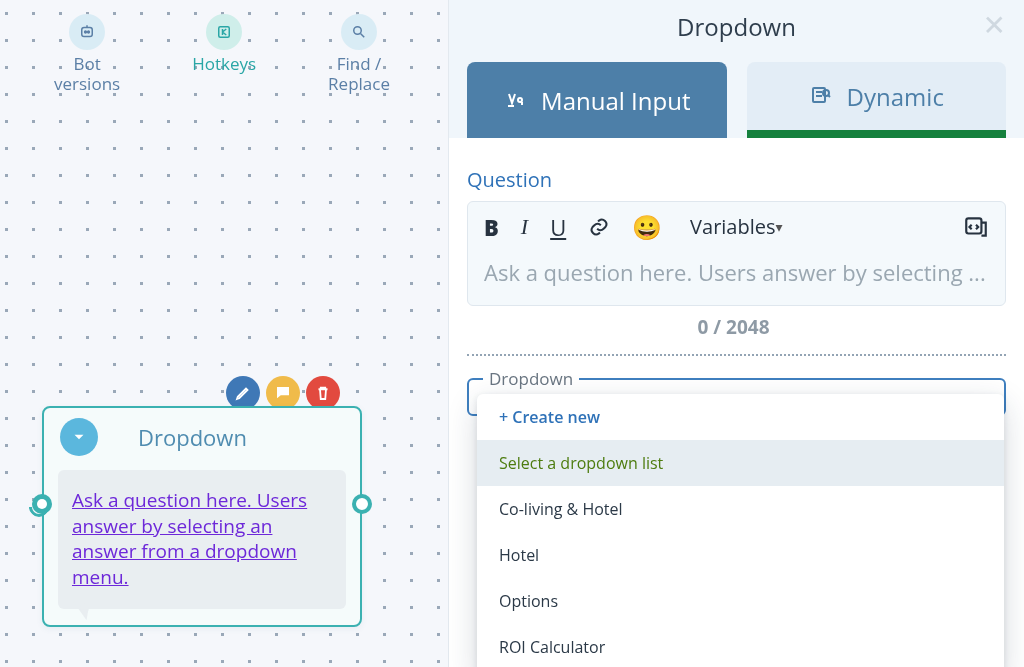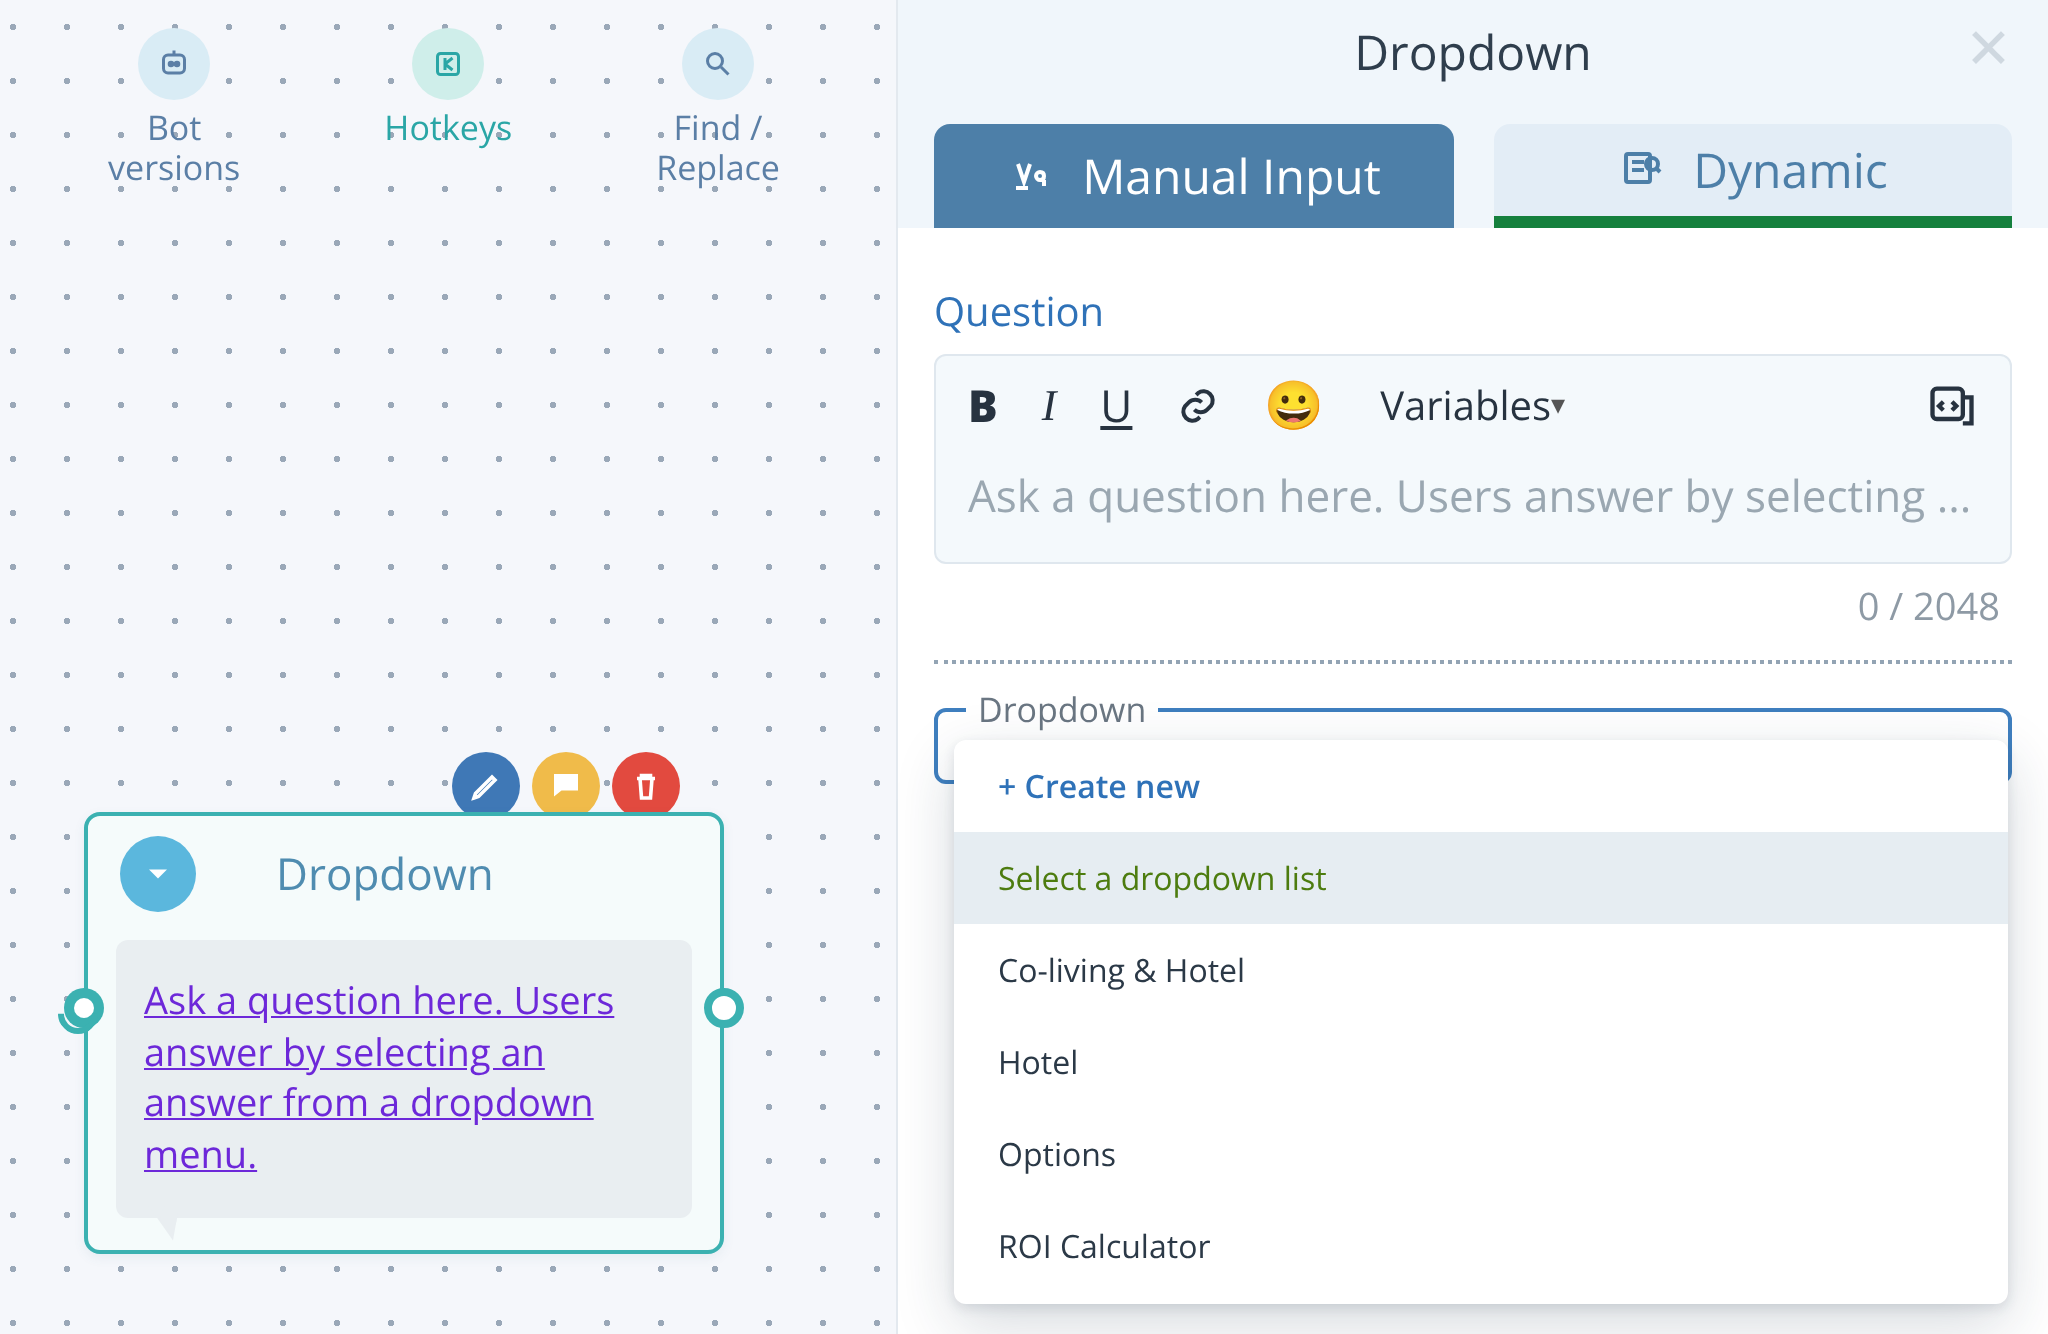--- a/index.html
+++ b/index.html
@@ -106,30 +106,30 @@
   .close-x {
     position: absolute; right: 18px; top: 10px;
     font-size: 28px; color: #cfd8e0; cursor: pointer; line-height: 1;
   }
 
   .tabs {
     display: flex; gap: 20px; padding: 10px 18px 0 18px;
     background: #f0f6fb;
   }
   .tab {
-    flex: 1; height: 52px; border-radius: 8px 8px 0 0;
+    flex: 1; height: 76px; border-radius: 8px 8px 0 0;
     display: flex; align-items: center; justify-content: center; gap: 14px;
     font-size: 24px; cursor: pointer;
   }
   .tab.active {
     background: #4d7fa8; color: #fff;
   }
   .tab.inactive {
     background: #e3edf6; color: #4d7fa8;
-    border-bottom: 6px solid #15803d;
+    border-bottom: 8px solid #15803d;
   }
   .tab svg { width: 24px; height: 24px; }
 
   .section { padding: 28px 18px 0 18px; }
   .label { color: #2f72b8; font-size: 20px; margin-bottom: 8px; }
 
   .editor {
     border: 1px solid #dfe7ee; border-radius: 6px;
     background: #f4f9fc;
   }
@@ -146,22 +146,23 @@
     display: flex; align-items: center; font-size: 20px; color: #273340;
     cursor: pointer; margin-left: 6px;
   }
   .vars .chev { font-size: 14px; color: #555; }
   .codeic { margin-left: auto; cursor: pointer; }
   .editor-input {
     padding: 6px 16px 18px 16px; font-size: 22px; color: #9aa7b1;
     white-space: nowrap; overflow: hidden; text-overflow: ellipsis;
   }
   .counter {
-    text-align: right; color: #8e9aa5; font-size: 19px;
+    text-align: center; color: #8e9aa5; font-size: 19px;
     padding: 8px 6px 0 0;
+    font-weight: bold;
   }
 
   .dashed-hr {
     margin: 14px 18px 0 18px;
     border: none; border-top: 2px dotted #93a4b4;
   }
 
   
   .dd-wrap {
     position: relative; margin: 22px 18px 0 18px;

